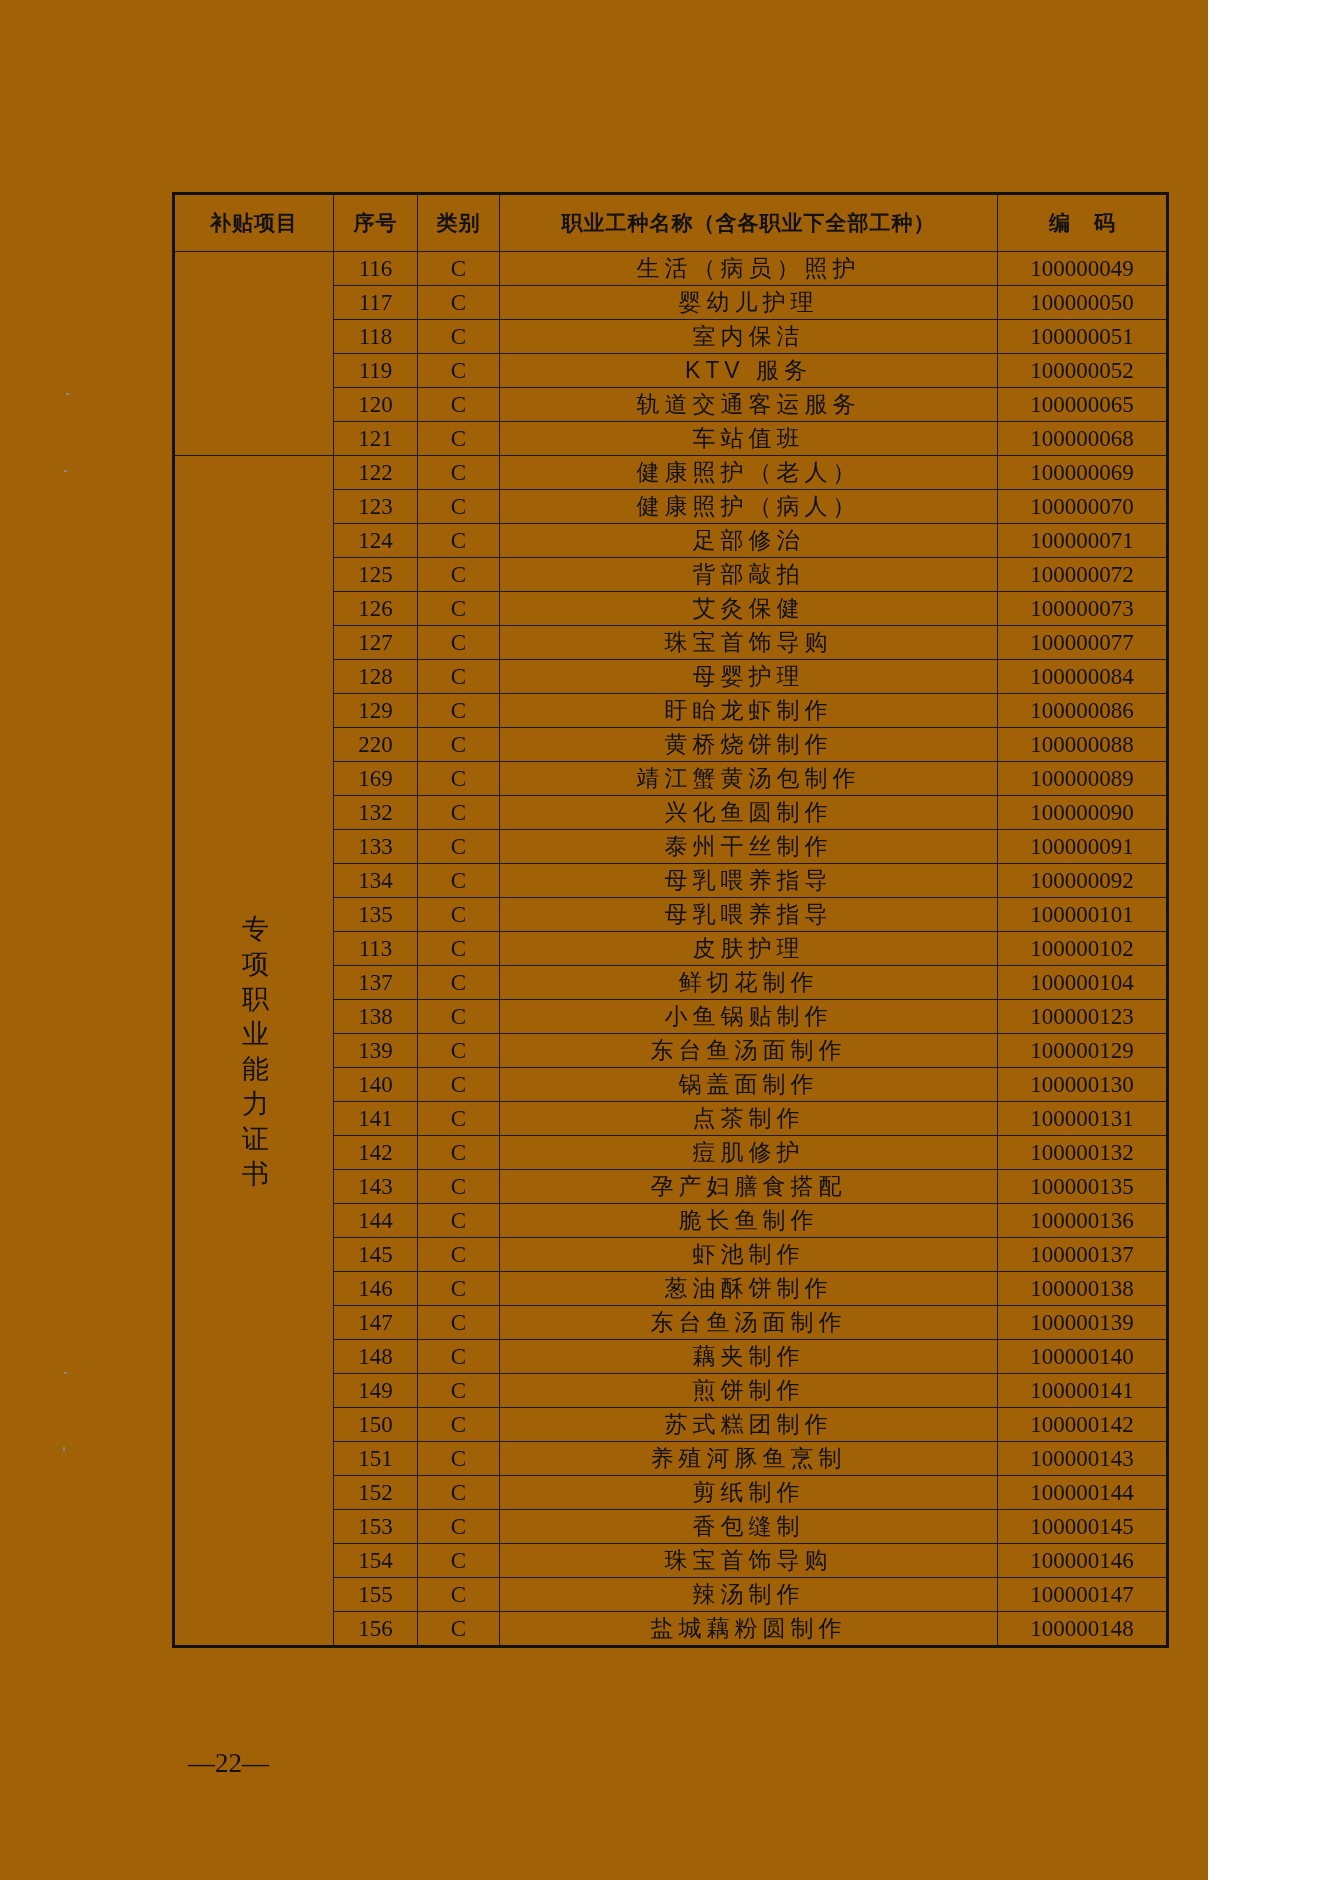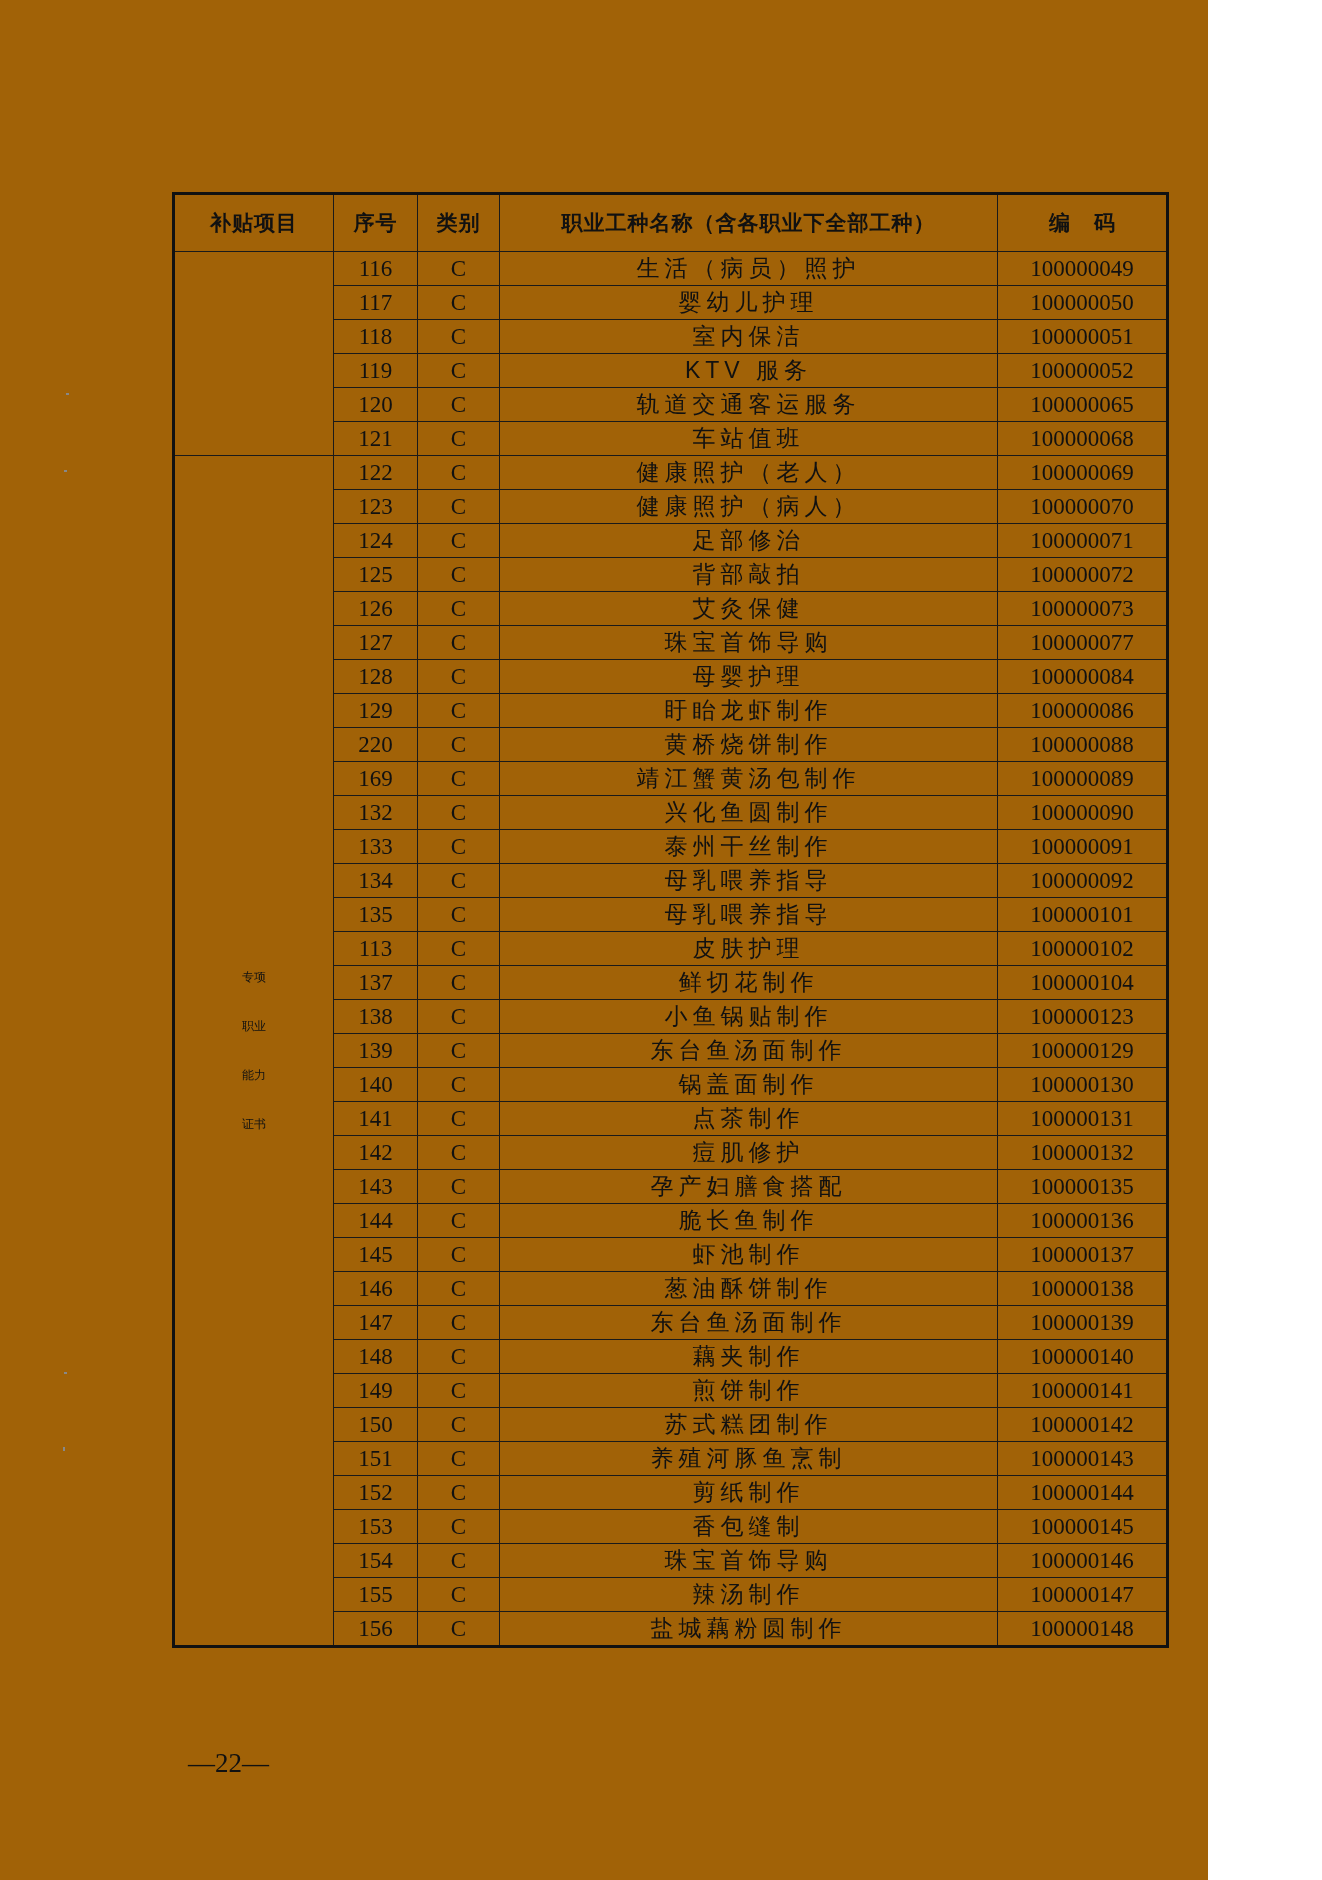--- a/index.html
+++ b/index.html
@@ -18,22 +18,22 @@
   table.main th {
     height: 56px; font-family: "DejaVu Sans", "Liberation Sans", sans-serif;
     font-weight: bold; font-size: 21px; letter-spacing: 1px;
   }
   table.main th.code-h { letter-spacing: 24px; padding-left: 24px; }
   table.main td { height: 33px; font-size: 23px; }
   td.num, td.cat { font-family: "Liberation Serif", serif; }
   td.name { font-family: Liberation Sans, sans-serif; font-size: 20px; letter-spacing: 5px; }
   td.code { font-family: "Liberation Serif", serif; font-size: 22px; }
   td.group { vertical-align: middle; }
-  .vert { display: inline-block; font-family: "DejaVu Sans", sans-serif; font-size: 12px;
-          line-height: 49px; white-space: normal; width: 24px; word-break: break-all; text-align: right; }
+  .vert { display: inline-block; font-family: "DejaVu Sans", sans-serif; font-size: 27px;
+          line-height: 35px; white-space: normal; width: 24px; word-break: break-all; text-align: right; }
   .page-num { position: absolute; left: 168px; top: 1748px; font-size: 27px;
               font-family: "Liberation Serif", serif; margin-left: 20px; }
   .scan-dot { position: absolute; width: 3px; height: 2px; background: #888; }
 </style>
 </head>
 <body>
 
 <div class="page">
 
   <span class="scan-dot" style="left:66px;top:393px;"></span>

